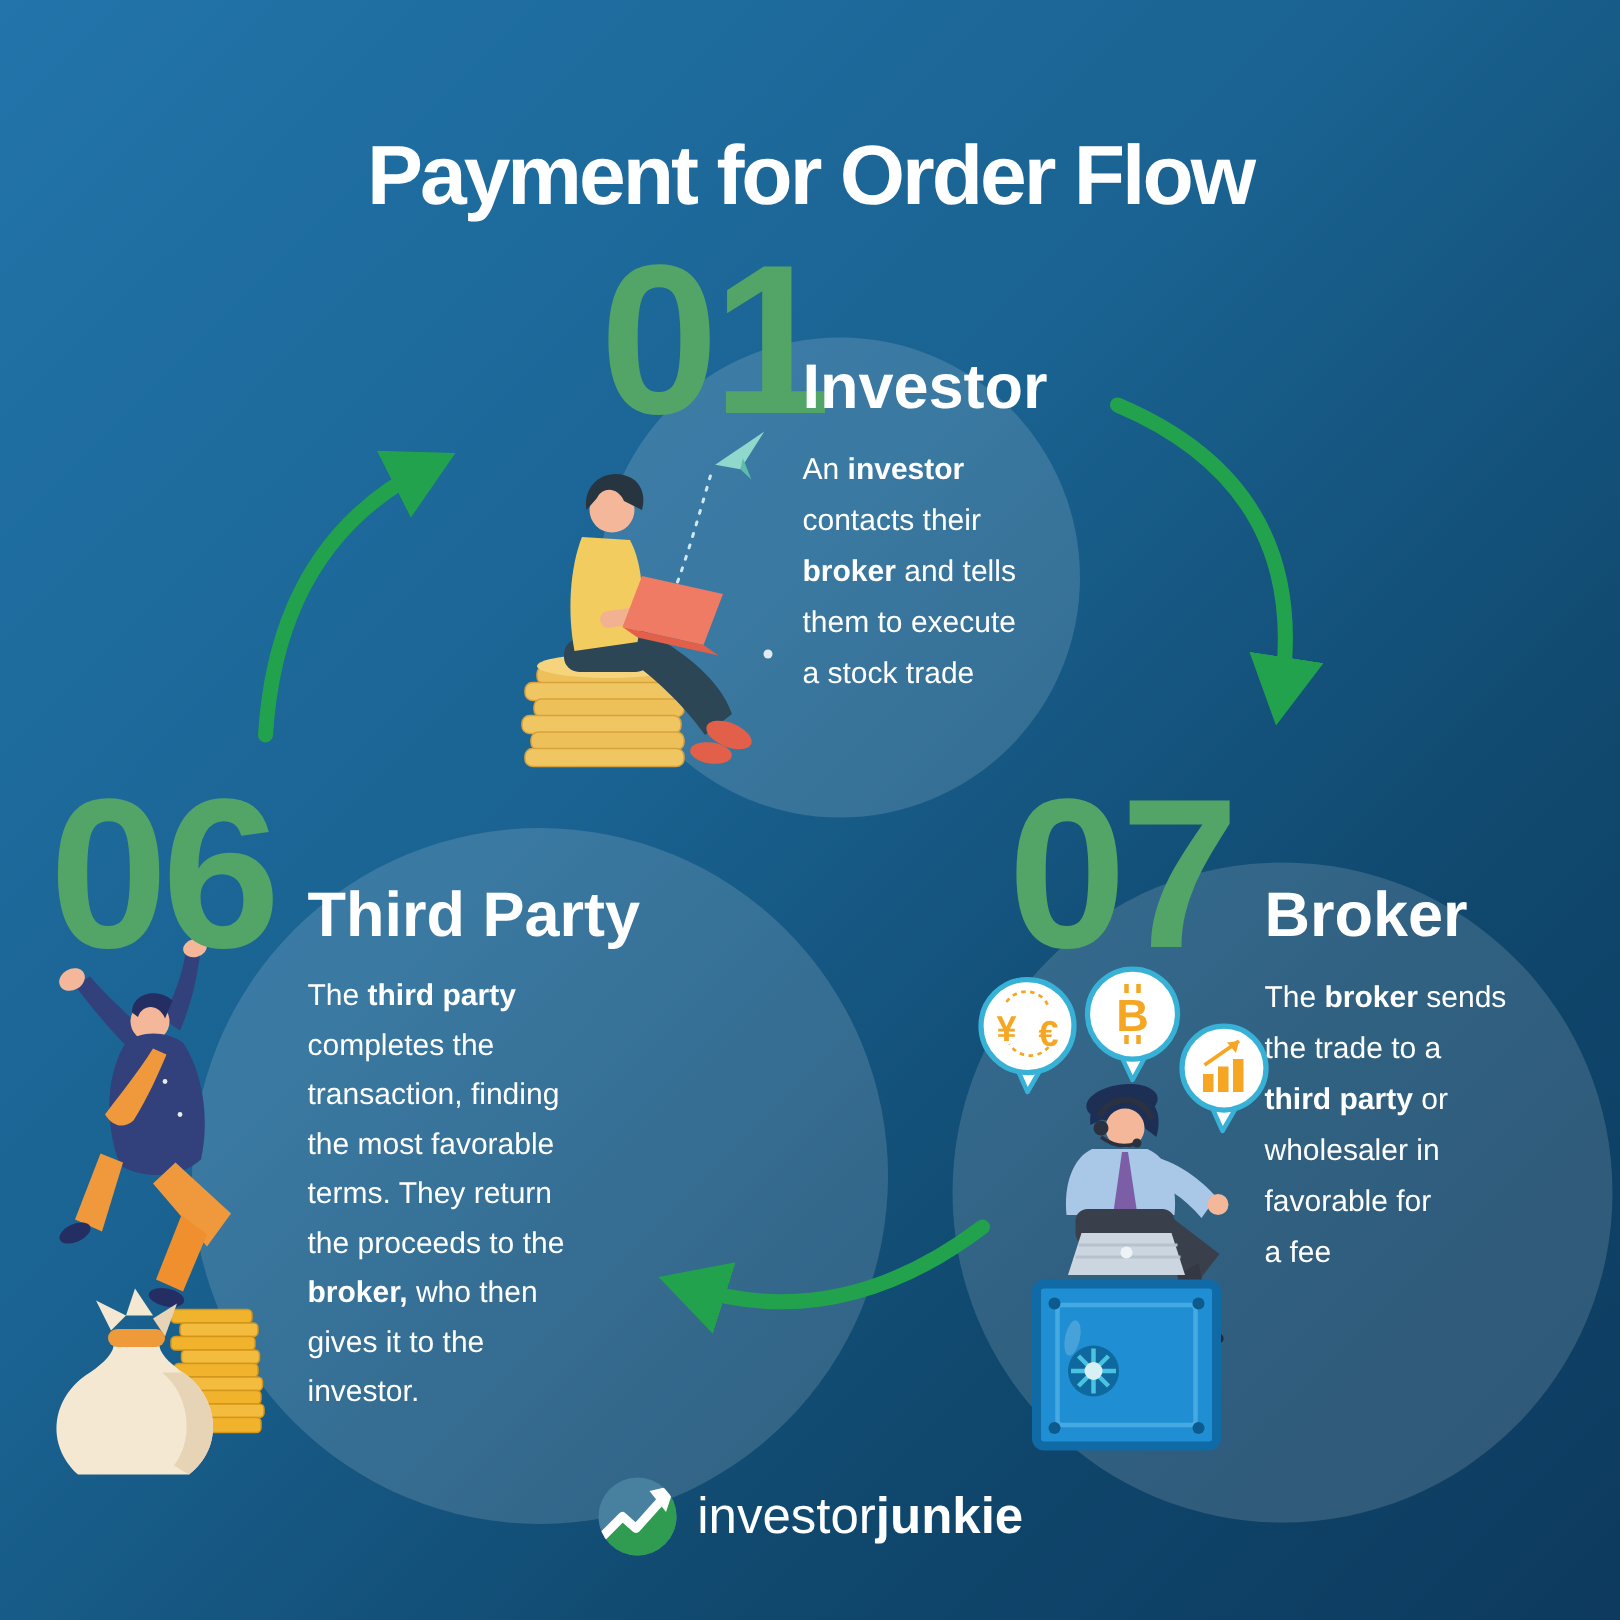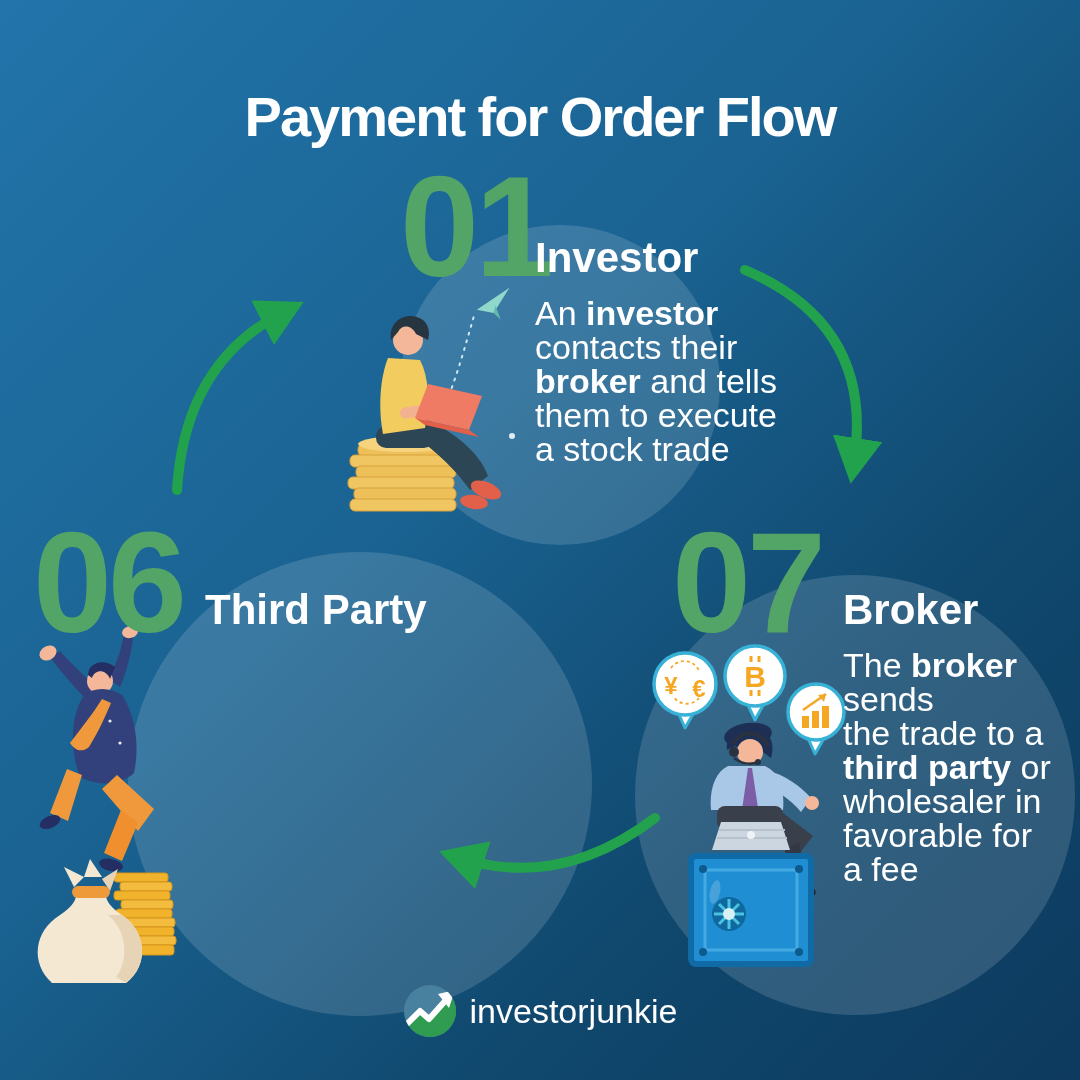--- a/index.html
+++ b/index.html
@@ -21,33 +21,33 @@
     letter-spacing:-4px;color:#53a467;
   }
   .n1{left:400px;top:156px;text-align:center;}
   .n2{left:672px;top:512px;}
   .n3{left:33px;top:512px;}
   .step-text{position:absolute;z-index:4;}
   .t1{left:535px;top:234px;}
   .t2{left:843px;top:586px;}
   .t3{left:205px;top:586px;}
   .step-text h2{margin:0;font-size:42px;font-weight:700;}
-  .step-text p{margin:14px 0 0;font-size:34px;line-height:34px;white-space:pre-line;}
+  .step-text p{margin:14px 0 0;font-size:20px;line-height:34px;white-space:pre-line;}
   .t3 p{line-height:33px;}
   .b{font-weight:700;}
   .arrows{position:absolute;left:0;top:0;z-index:2;pointer-events:none;}
   .illus{position:absolute;z-index:2;}
   .sparkle{position:absolute;left:509px;top:433px;width:6px;height:6px;border-radius:50%;
     background:#ffffff;opacity:.85;z-index:4;}
   .footer{
     position:absolute;left:0;top:984px;width:100%;display:flex;justify-content:center;
     align-items:center;gap:13px;z-index:4;
   }
   .brand{font-size:34px;}
-  .brand .bold{font-weight:400;}
+  .brand .bold{font-weight:700;}
 </style>
 </head>
 <body>
 
 <div class="canvas">
 
   <div class="bg-circle c1"></div>
   <div class="bg-circle c2"></div>
   <div class="bg-circle c3"></div>
 
@@ -80,20 +80,29 @@
     <h2>Broker</h2>
     <p><span>The </span><span class="b">broker</span><span> sends
 the trade to a
 </span><span class="b">third party</span><span> or
 wholesaler in
 favorable for
 a fee</span></p>
   </div>
   <div class="step-text t3">
     <h2>Third Party</h2>
+    <p><span>The </span><span class="b">third party</span><span>
+completes the
+transaction, finding
+the most favorable
+terms. They return
+the proceeds to the
+</span><span class="b">broker,</span><span> who then
+gives it to the
+investor.</span></p>
   </div>
 
   <div class="sparkle"></div>
 
   <svg class="illus" style="left:328px;top:278px" width="212" height="238" viewBox="0 0 212 238">
 
     <path d="M118 125 C 130 95, 138 65, 146 38" fill="none" stroke="#cfe8f2" stroke-width="2" stroke-dasharray="2 6" stroke-linecap="round"></path>
 
     <g transform="translate(146,16) rotate(-10)">
       <polygon points="0,16 36,0 16,22" fill="#8fd8cb"></polygon>

